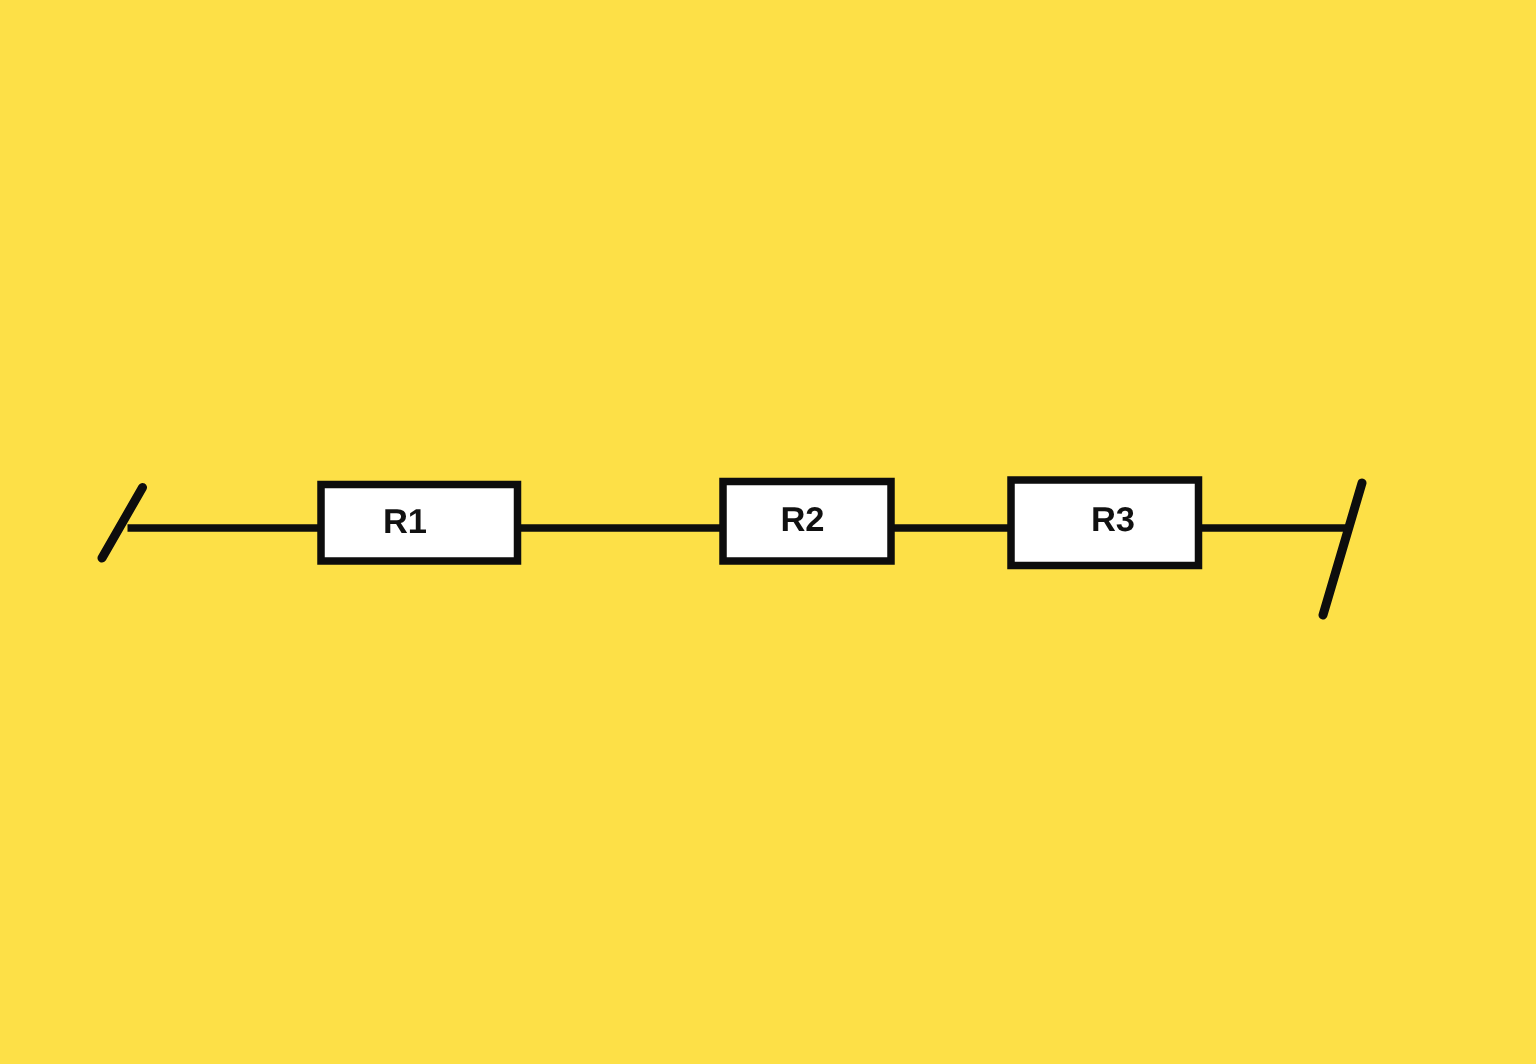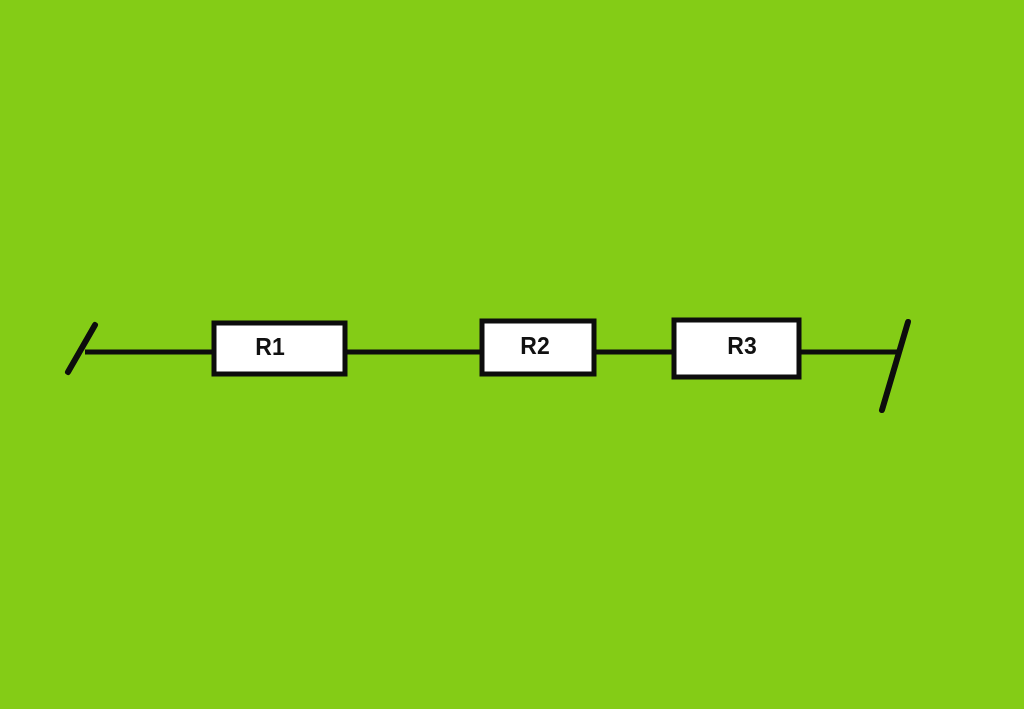--- a/index.html
+++ b/index.html
@@ -48,21 +48,21 @@
     font-weight: bold;
     font-size: 23px;
     fill: #111111;
     text-anchor: middle;
     dominant-baseline: middle;
   }
 </style>
 </head>
 <body>
 
-<div id="canvas" style="background: #84cc16;">
+<div id="canvas" style="background: #fde047;">
   <svg id="circuit-svg" viewBox="0 0 1024 709">
 
     <g>
       <line class="wire-line" x1="85" y1="352" x2="216" y2="352" stroke-width="5" stroke="#0d0d0d"></line>
       <line class="wire-line" x1="343" y1="352" x2="484" y2="352" stroke-width="5" stroke="#0d0d0d"></line>
       <line class="wire-line" x1="592" y1="352" x2="676" y2="352" stroke-width="5" stroke="#0d0d0d"></line>
       <line class="wire-line" x1="797" y1="352" x2="900" y2="352" stroke-width="5" stroke="#0d0d0d"></line>
     </g>
 
     <g>

